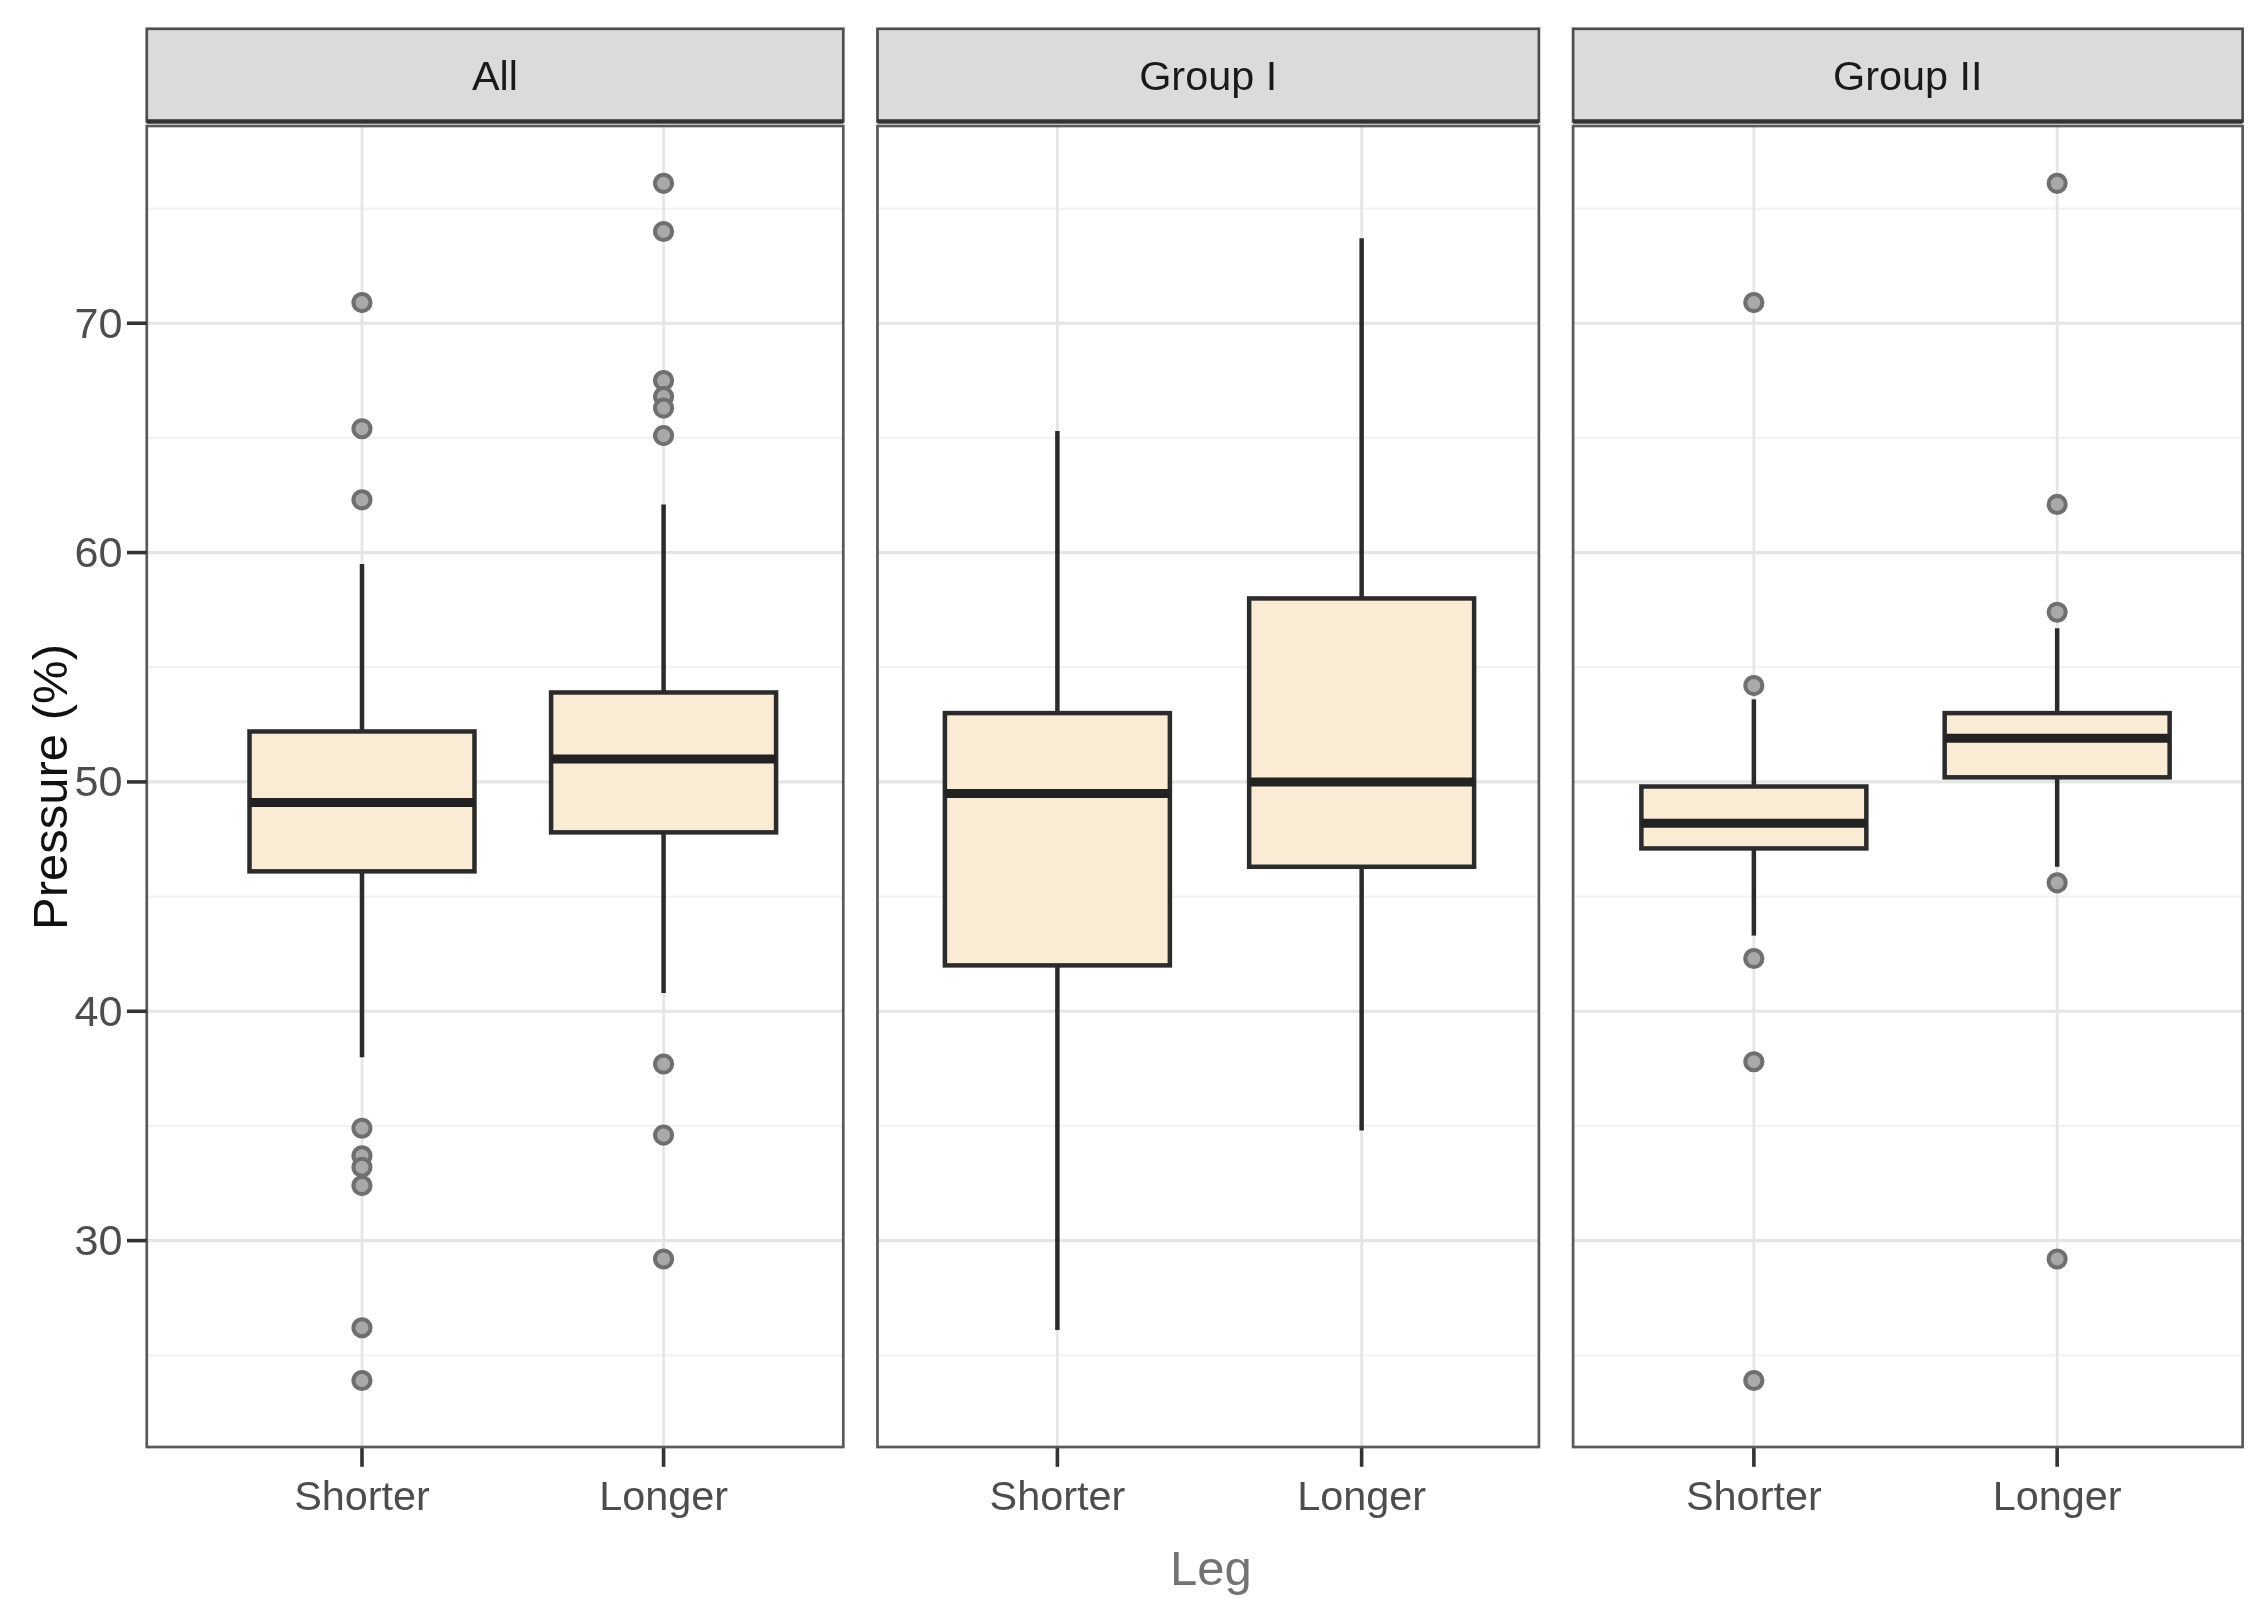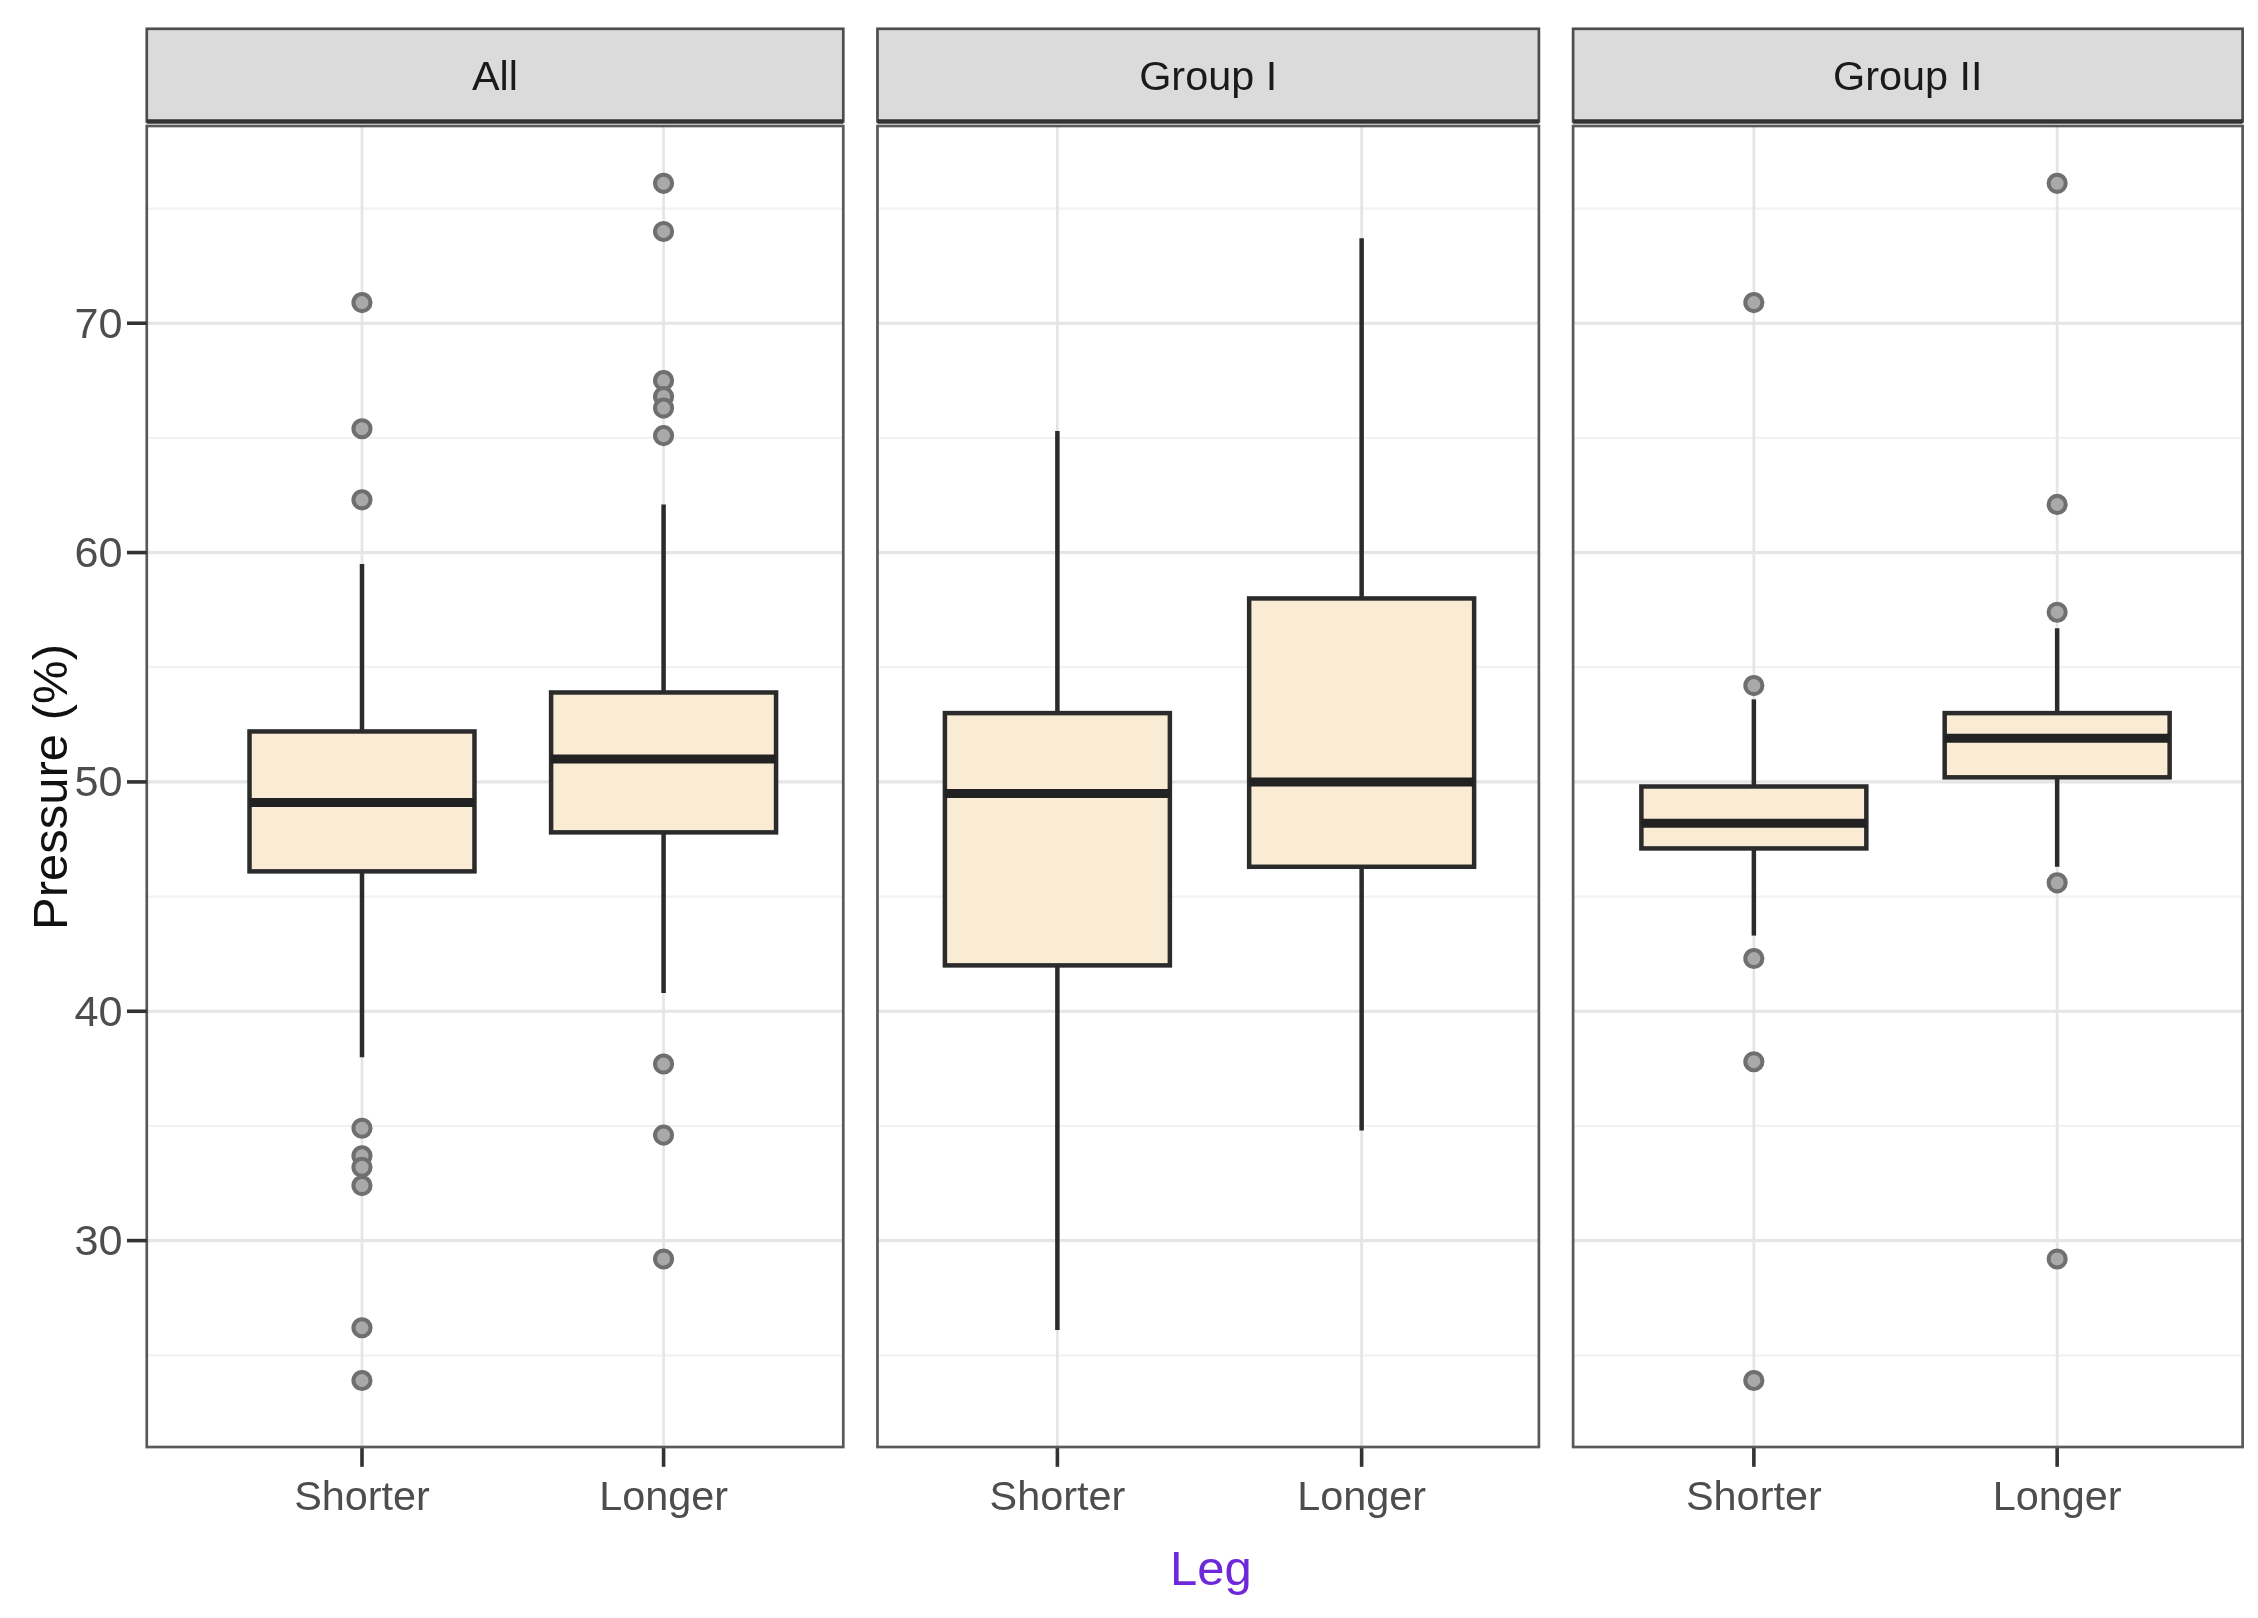--- a/index.html
+++ b/index.html
@@ -2,21 +2,21 @@
 <html style="font-size:14.4px"><head>
 <meta charset="utf-8">
 <style>
   html,body{margin:0;padding:0;background:#ffffff;}
   .figure{position:relative;width:2258px;height:1618px;background:#ffffff;overflow:hidden;
           font-family:"Liberation Sans", sans-serif;}
   svg{position:absolute;left:0;top:0;}
   .y-title{position:absolute;left:50px;top:787px;transform:translate(-50%,-50%) rotate(-90deg);
            font-size:49px;color:#111111;white-space:nowrap;}
   .x-title{position:absolute;left:1211px;top:1568px;transform:translate(-50%,-50%);
-           font-size:49px;color:#6d28d9;white-space:nowrap;}
+           font-size:49px;color:#737373;white-space:nowrap;}
 </style>
 </head>
 <body>
 
 <div class="figure">
   <svg id="chart" width="2258" height="1618" viewBox="0 0 2509 1798">
       <rect x="163" y="140" width="774" height="1468" fill="#FFFFFF"></rect>
       <line x1="163" y1="1506.0555555555557" x2="937" y2="1506.0555555555557" stroke="#F2F2F2" stroke-width="2.5"></line>
       <line x1="163" y1="1251.1944444444443" x2="937" y2="1251.1944444444443" stroke="#F2F2F2" stroke-width="2.5"></line>
       <line x1="163" y1="996.3333333333333" x2="937" y2="996.3333333333333" stroke="#F2F2F2" stroke-width="2.5"></line>

